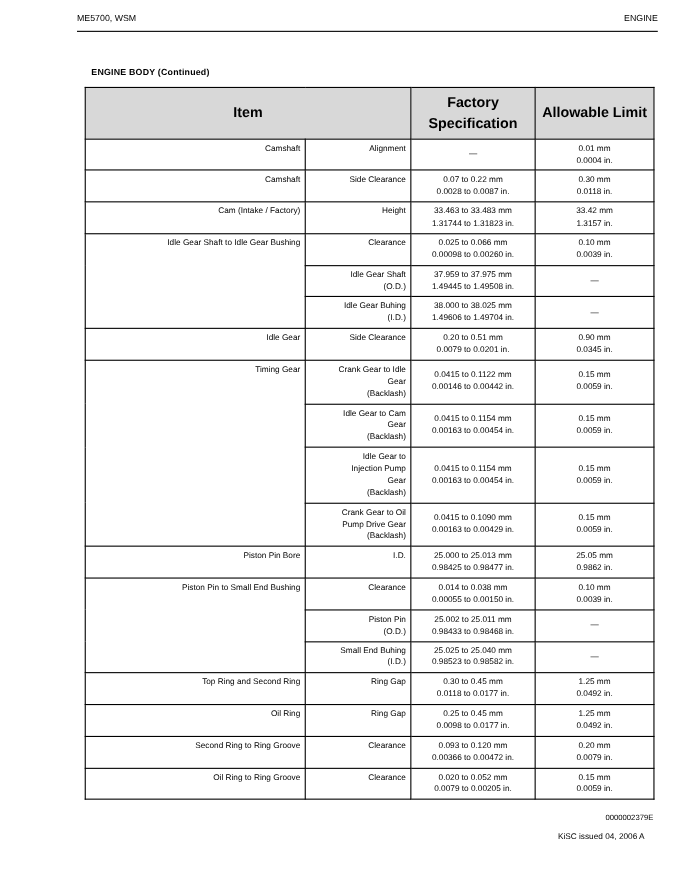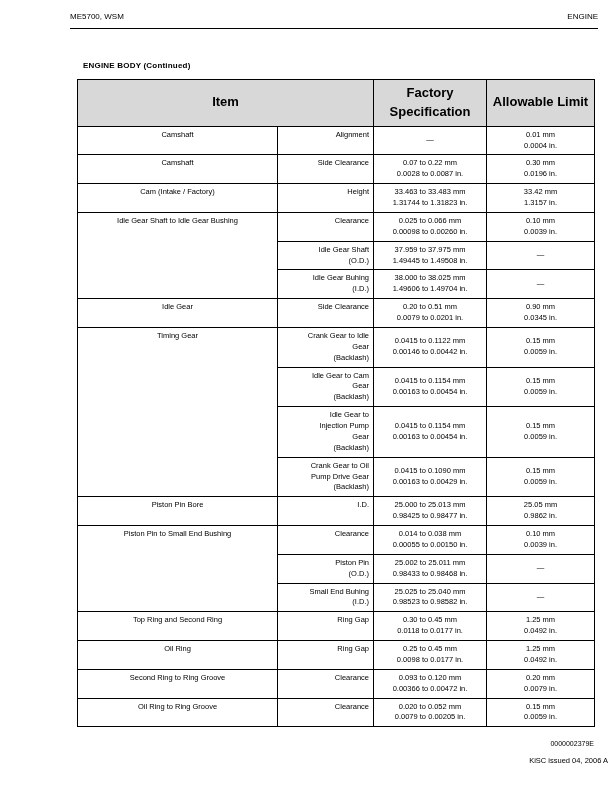--- a/index.html
+++ b/index.html
@@ -48,29 +48,29 @@
     padding:3px 4px;
     box-sizing:border-box;
     overflow:hidden;
   }
   .spec-table thead th{
     background:var(--header-bg);
     font-weight:bold;
     font-size:13px;
     padding:4px 2px;
   }
-  td.c-item{vertical-align:top;text-align:center;}
+  td.c-item{vertical-align:top;text-align:right;}
   td.c-sub{vertical-align:top;text-align:right;white-space:pre-line;}
   td.c-val,td.c-lim{vertical-align:middle;text-align:center;white-space:pre-line;}
   .footer-doc-code{
     position:absolute;right:46px;top:740px;
     font-size:7px;
   }
   .footer-issued{
-    position:absolute;right:32px;top:756px;
+    position:absolute;right:54px;top:756px;
     font-size:7.5px;
   }
   .footer-page-num{
     position:absolute;left:0;right:0;top:762px;
     text-align:right;font-size:8px;
   }
 </style>
 </head>
 <body>
 
@@ -106,21 +106,21 @@
         <td class="c-lim">0.01 mm
 0.0004 in.</td>
       </tr>
 
       <tr>
         <td class="c-item">Camshaft</td>
         <td class="c-sub">Side Clearance</td>
         <td class="c-val">0.07 to 0.22 mm
 0.0028 to 0.0087 in.</td>
         <td class="c-lim">0.30 mm
-0.0196 in.</td>
+0.0118 in.</td>
       </tr>
 
       <tr>
         <td class="c-item">Cam (Intake / Factory)</td>
         <td class="c-sub">Height</td>
         <td class="c-val">33.463 to 33.483 mm
 1.31744 to 1.31823 in.</td>
         <td class="c-lim">33.42 mm
 1.3157 in.</td>
       </tr>

